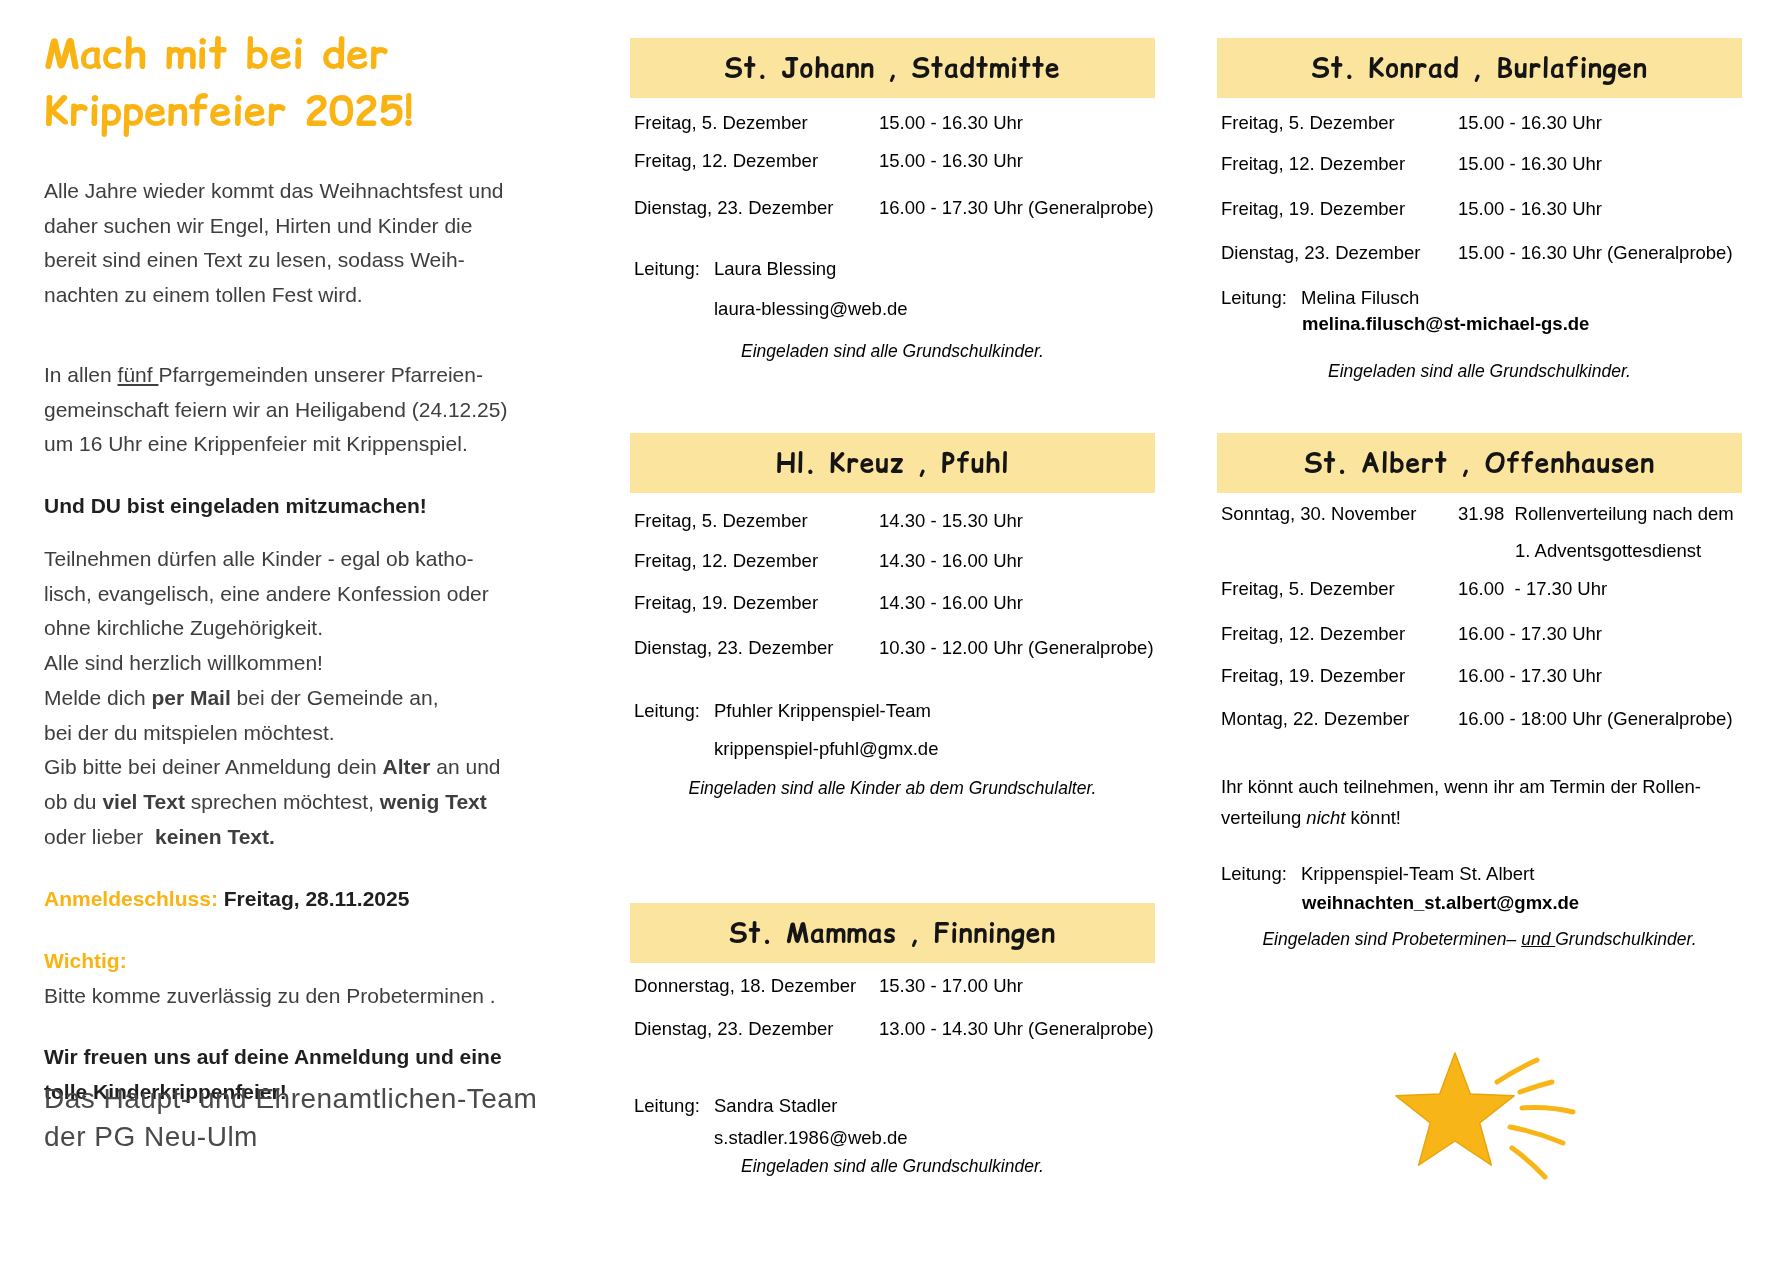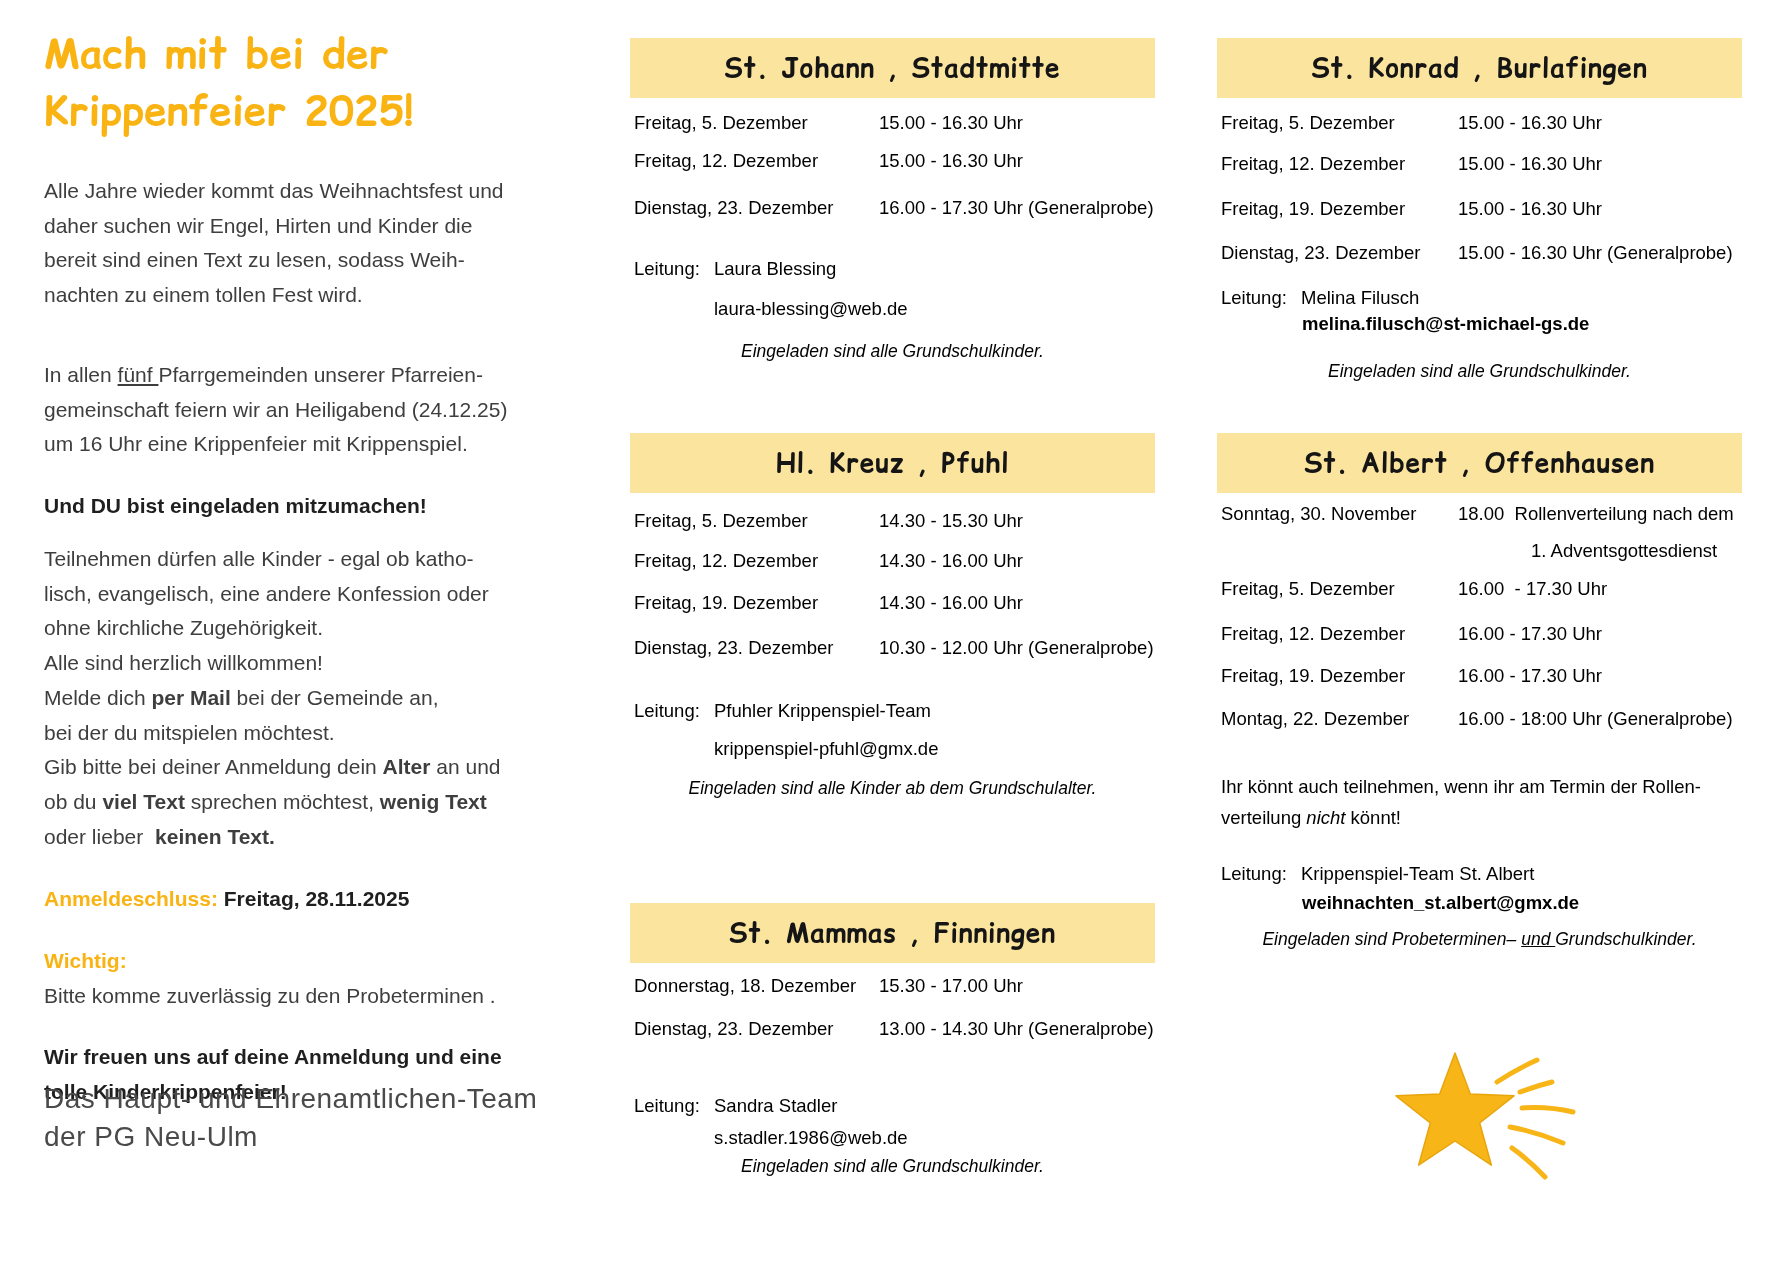--- a/index.html
+++ b/index.html
@@ -24,21 +24,21 @@
   .col{position:absolute;top:38px;width:525px;height:1215px;}
   .band{position:absolute;left:0;width:100%;height:60px;background:var(--band);
       display:flex;align-items:center;justify-content:center;}
   .band-label{font-family:"Comic Relief", cursive;font-weight:600;font-size:26px;
       color:#151515;letter-spacing:1px;white-space:pre;}
   .row{position:absolute;left:4px;display:flex;font-size:18.5px;line-height:24px;color:var(--ink);gap:11px;}
   .row .d{flex:none;width:234px;}
   .colR .row .d{width:226px;}
   .row .t{white-space:pre;}
   .tcol{display:flex;flex-direction:column;}
-  .t2{margin-left:73px;margin-top:13px;}
+  .t2{margin-left:57px;margin-top:13px;}
   .leitung{position:absolute;left:4px;font-size:18.5px;line-height:24px;color:var(--ink);}
   .leitung .ll{display:inline-block;width:80px;}
   .email{position:absolute;left:84px;font-size:18.5px;line-height:24px;color:var(--ink);}
   .colR .email{left:85px;font-weight:bold;}
   .invite{position:absolute;left:0;width:100%;text-align:center;font-style:italic;
       font-size:17.5px;line-height:24px;color:var(--ink);}
   .note{position:absolute;left:4px;width:520px;font-size:18.5px;line-height:31px;
       color:var(--ink);white-space:pre-line;}
   
   .star-svg{position:absolute;left:1385px;top:1040px;width:210px;height:150px;}
@@ -167,21 +167,21 @@
       <span class="ll">Leitung:</span><span class="ln">Melina Filusch</span>
     </div>
     <div class="email" style="top:274px">melina.filusch@st-michael-gs.de</div>
     <div class="invite" style="top:321px">Eingeladen sind alle Grundschulkinder.</div>
 
     <div class="band" style="top:395px">
       <span class="band-label">St. Albert , Offenhausen</span>
     </div>
     <div class="row" style="top:464px">
       <span class="d">Sonntag, 30. November</span>
-      <span class="t tcol"><span>18.00  Rollenverteilung nach dem</span><span class="t2">1. Adventsgottesdienst</span></span>
+      <span class="t tcol"><span>31.98  Rollenverteilung nach dem</span><span class="t2">1. Adventsgottesdienst</span></span>
     </div>
     <div class="row" style="top:539px">
       <span class="d">Freitag, 5. Dezember</span>
         <span class="t">16.00  - 17.30 Uhr</span>
     </div>
     <div class="row" style="top:584px">
       <span class="d">Freitag, 12. Dezember</span>
         <span class="t">16.00 - 17.30 Uhr</span>
     </div>
     <div class="row" style="top:626px">

